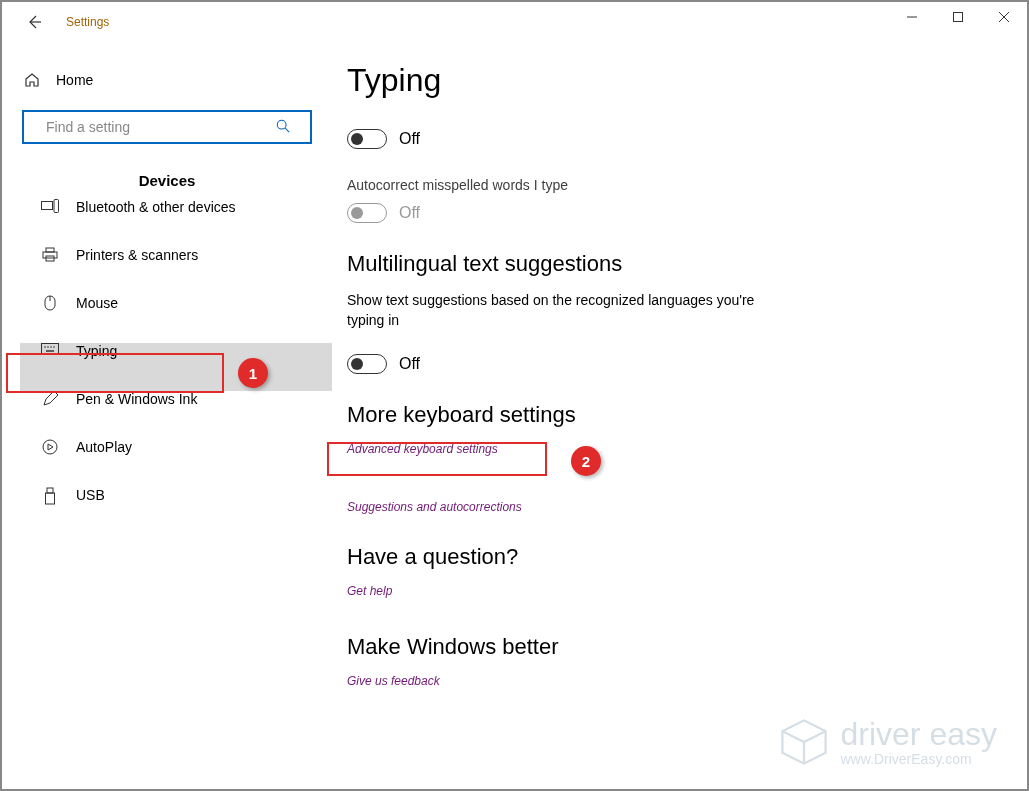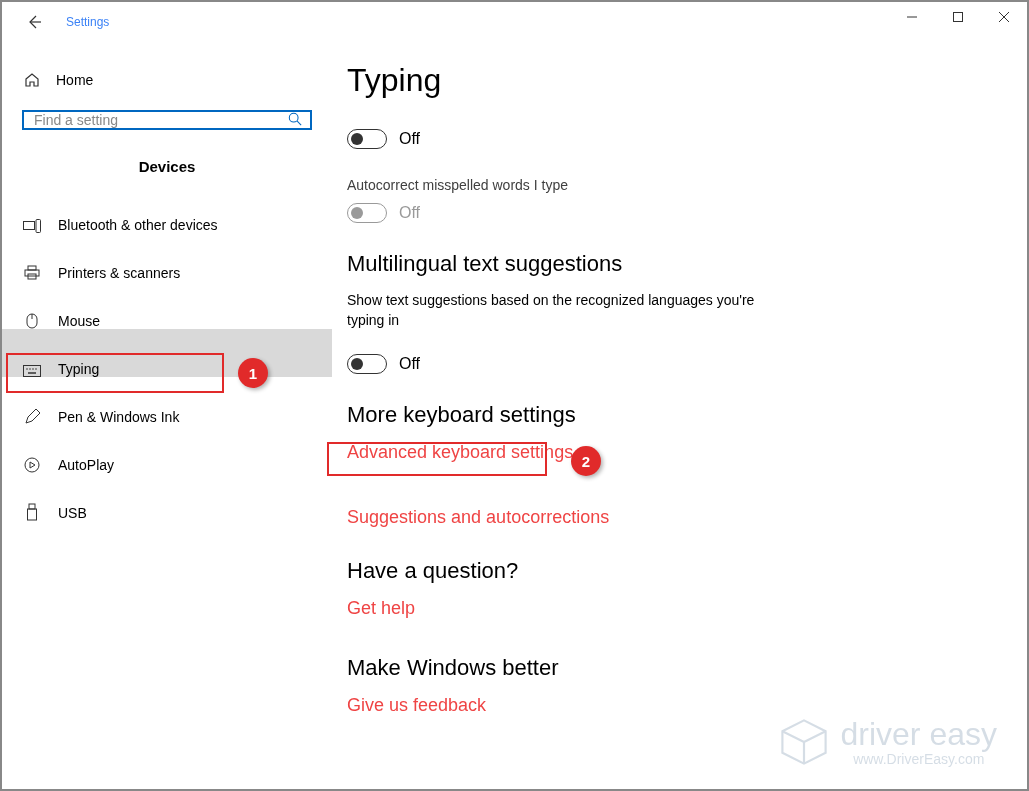--- a/index.html
+++ b/index.html
@@ -18,65 +18,65 @@
 
   
   .titlebar {
     height: 40px;
     display: flex;
     align-items: center;
     padding-left: 18px;
     position: relative;
   }
   .titlebar .back { width: 28px; height: 28px; display:flex; align-items:center; justify-content:center; cursor:pointer; }
-  .titlebar .title { margin-left: 18px; font-size: 12px; color: #3b82f6; }
+  .titlebar .title { margin-left: 18px; font-size: 12px; color: #a16207; }
   .win-controls { position:absolute; right:0; top:0; display:flex; }
   .win-btn { width: 46px; height: 30px; display:flex; align-items:center; justify-content:center; cursor:pointer; }
 
   
   .container { display:flex; height: calc(100% - 40px); }
   .sidebar { width: 330px; padding: 20px 0 0 0; position:relative; }
   .main { flex:1; padding: 20px 40px 0 15px; position:relative; }
 
   
   .home-row { display:flex; align-items:flex-start; padding: 10px 20px; cursor:pointer; }
   .home-row .icon { width:20px; margin-right: 14px; display:flex; justify-content:center; }
   .search-wrap { padding: 12px 20px 0 20px; }
-  .search { width: 100%; height: 20px; border: 2px solid #0067c0; background:#fff; display:flex; align-items:center; padding: 0 8px; justify-content: space-between; }
+  .search { width: 100%; height: 34px; border: 2px solid #0067c0; background:#fff; display:flex; align-items:center; padding: 0 20px; justify-content: space-between; }
   .search input { border:none; outline:none; flex:1; font-size:14px; font-family:inherit; background:transparent; }
   .search input::placeholder { color:#888; font-style: normal; }
   .search .sicon { color:#0067c0; }
   .section-header { padding: 28px 20px 10px 20px; font-weight:700; font-size:15px;text-align:center; }
-  .nav-item { display:flex; align-items:flex-end; height:48px; padding: 0 20px; cursor:pointer; }
+  .nav-item { display:flex; align-items:flex-start; height:48px; padding: 0 20px; cursor:pointer;margin-left:18px; }
   .nav-item .icon { width:20px; margin-right: 16px; display:flex; justify-content:center; color:#333; }
   .nav-item.selected { background:#d9d9d9; }
 
   
   h1 { font-weight:400; font-size:32px; margin: 0 0 30px 0; }
   .setting-label { font-size:14px; margin-bottom:10px; }
   .setting-label.disabled { color:#404040; }
   .toggle-row { display:flex; align-items:center; margin-bottom: 28px; }
   .toggle { width:40px; height:20px; border:1px solid #333; border-radius:10px; position:relative; cursor:pointer; margin-right:12px; }
   .toggle::after { content:""; width:12px; height:12px; border-radius:50%; background:#333; position:absolute; left:3px; top:3px; }
   .toggle.disabled { border-color:#9a9a9a; cursor:default; }
   .toggle.disabled::after { background:#9a9a9a; }
   .toggle-status { font-size:16px; }
   .toggle-status.disabled { color:#9a9a9a; }
   h2 { font-weight:400; font-size:22px; margin: 14px 0 14px 0; }
   .desc { font-size:14px; margin-bottom:24px; max-width:420px; line-height:1.4; }
-  .link { color:#ef4444; font-size:18px; margin-bottom:12px; cursor:pointer; display:block; }
+  .link { color:#701a75; font-size:12px; margin-bottom:12px; cursor:pointer; display:block;font-style:italic; }
 
   
   .annot-box { position:absolute; border:2px solid #e12a2a; pointer-events:none; }
   .annot-circle { position:absolute; width:30px; height:30px; border-radius:50%; background:#e12a2a; color:#fff; display:flex; align-items:center; justify-content:center; font-size:15px; font-weight:600; box-shadow: 2px 2px 4px rgba(0,0,0,0.3); pointer-events:none; }
 
   
   .watermark { position:absolute; right:30px; bottom:20px; opacity:0.25; display:flex; align-items:center; gap:10px; pointer-events:none; }
   .watermark .cube { width:54px; height:54px; }
-  .watermark .txt { line-height:1.1; color:#5a7a99;text-align:center; }
+  .watermark .txt { line-height:1.1; color:#5a7a99; }
   .watermark .txt .t1 { font-size:32px; font-weight:300; }
   .watermark .txt .t2 { font-size:14px; }
 </style>
 </head>
 <body>
 
 <div class="titlebar">
   <div class="back">
     <svg width="16" height="16" viewBox="0 0 16 16">
         <path d="M10 2 L4 8 L10 14" stroke="#333" stroke-width="1.2" fill="none"></path>

